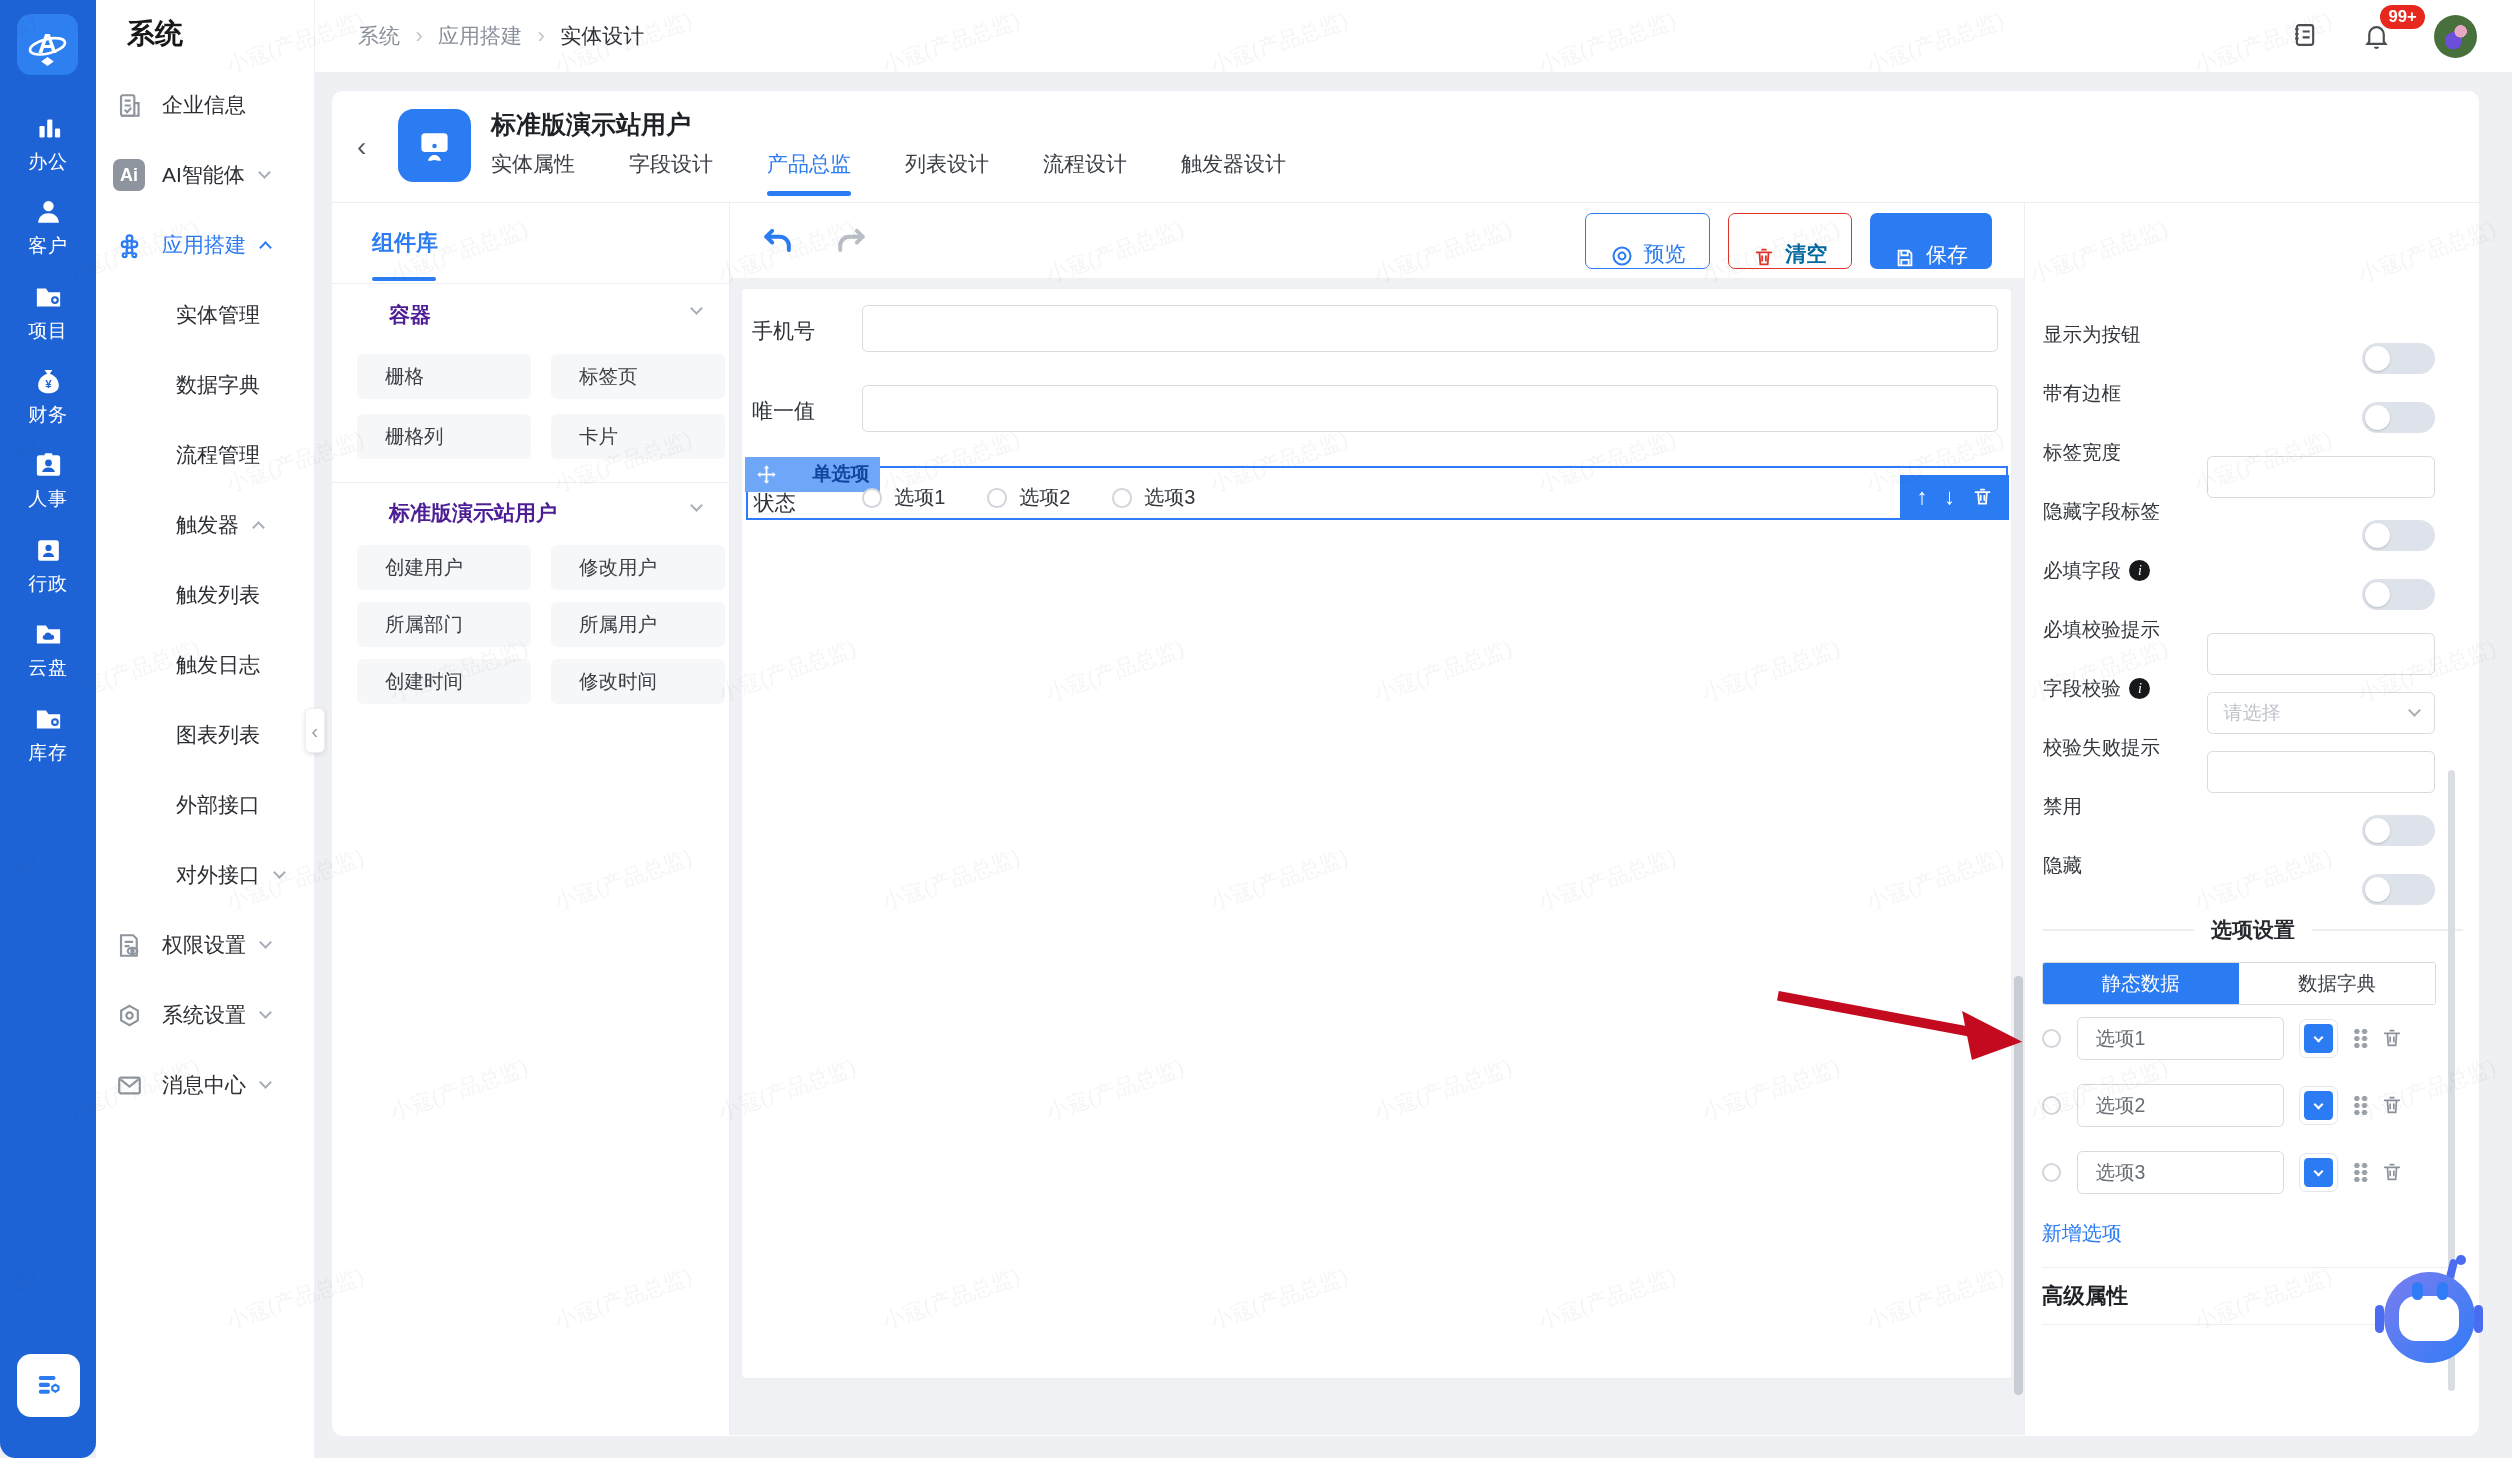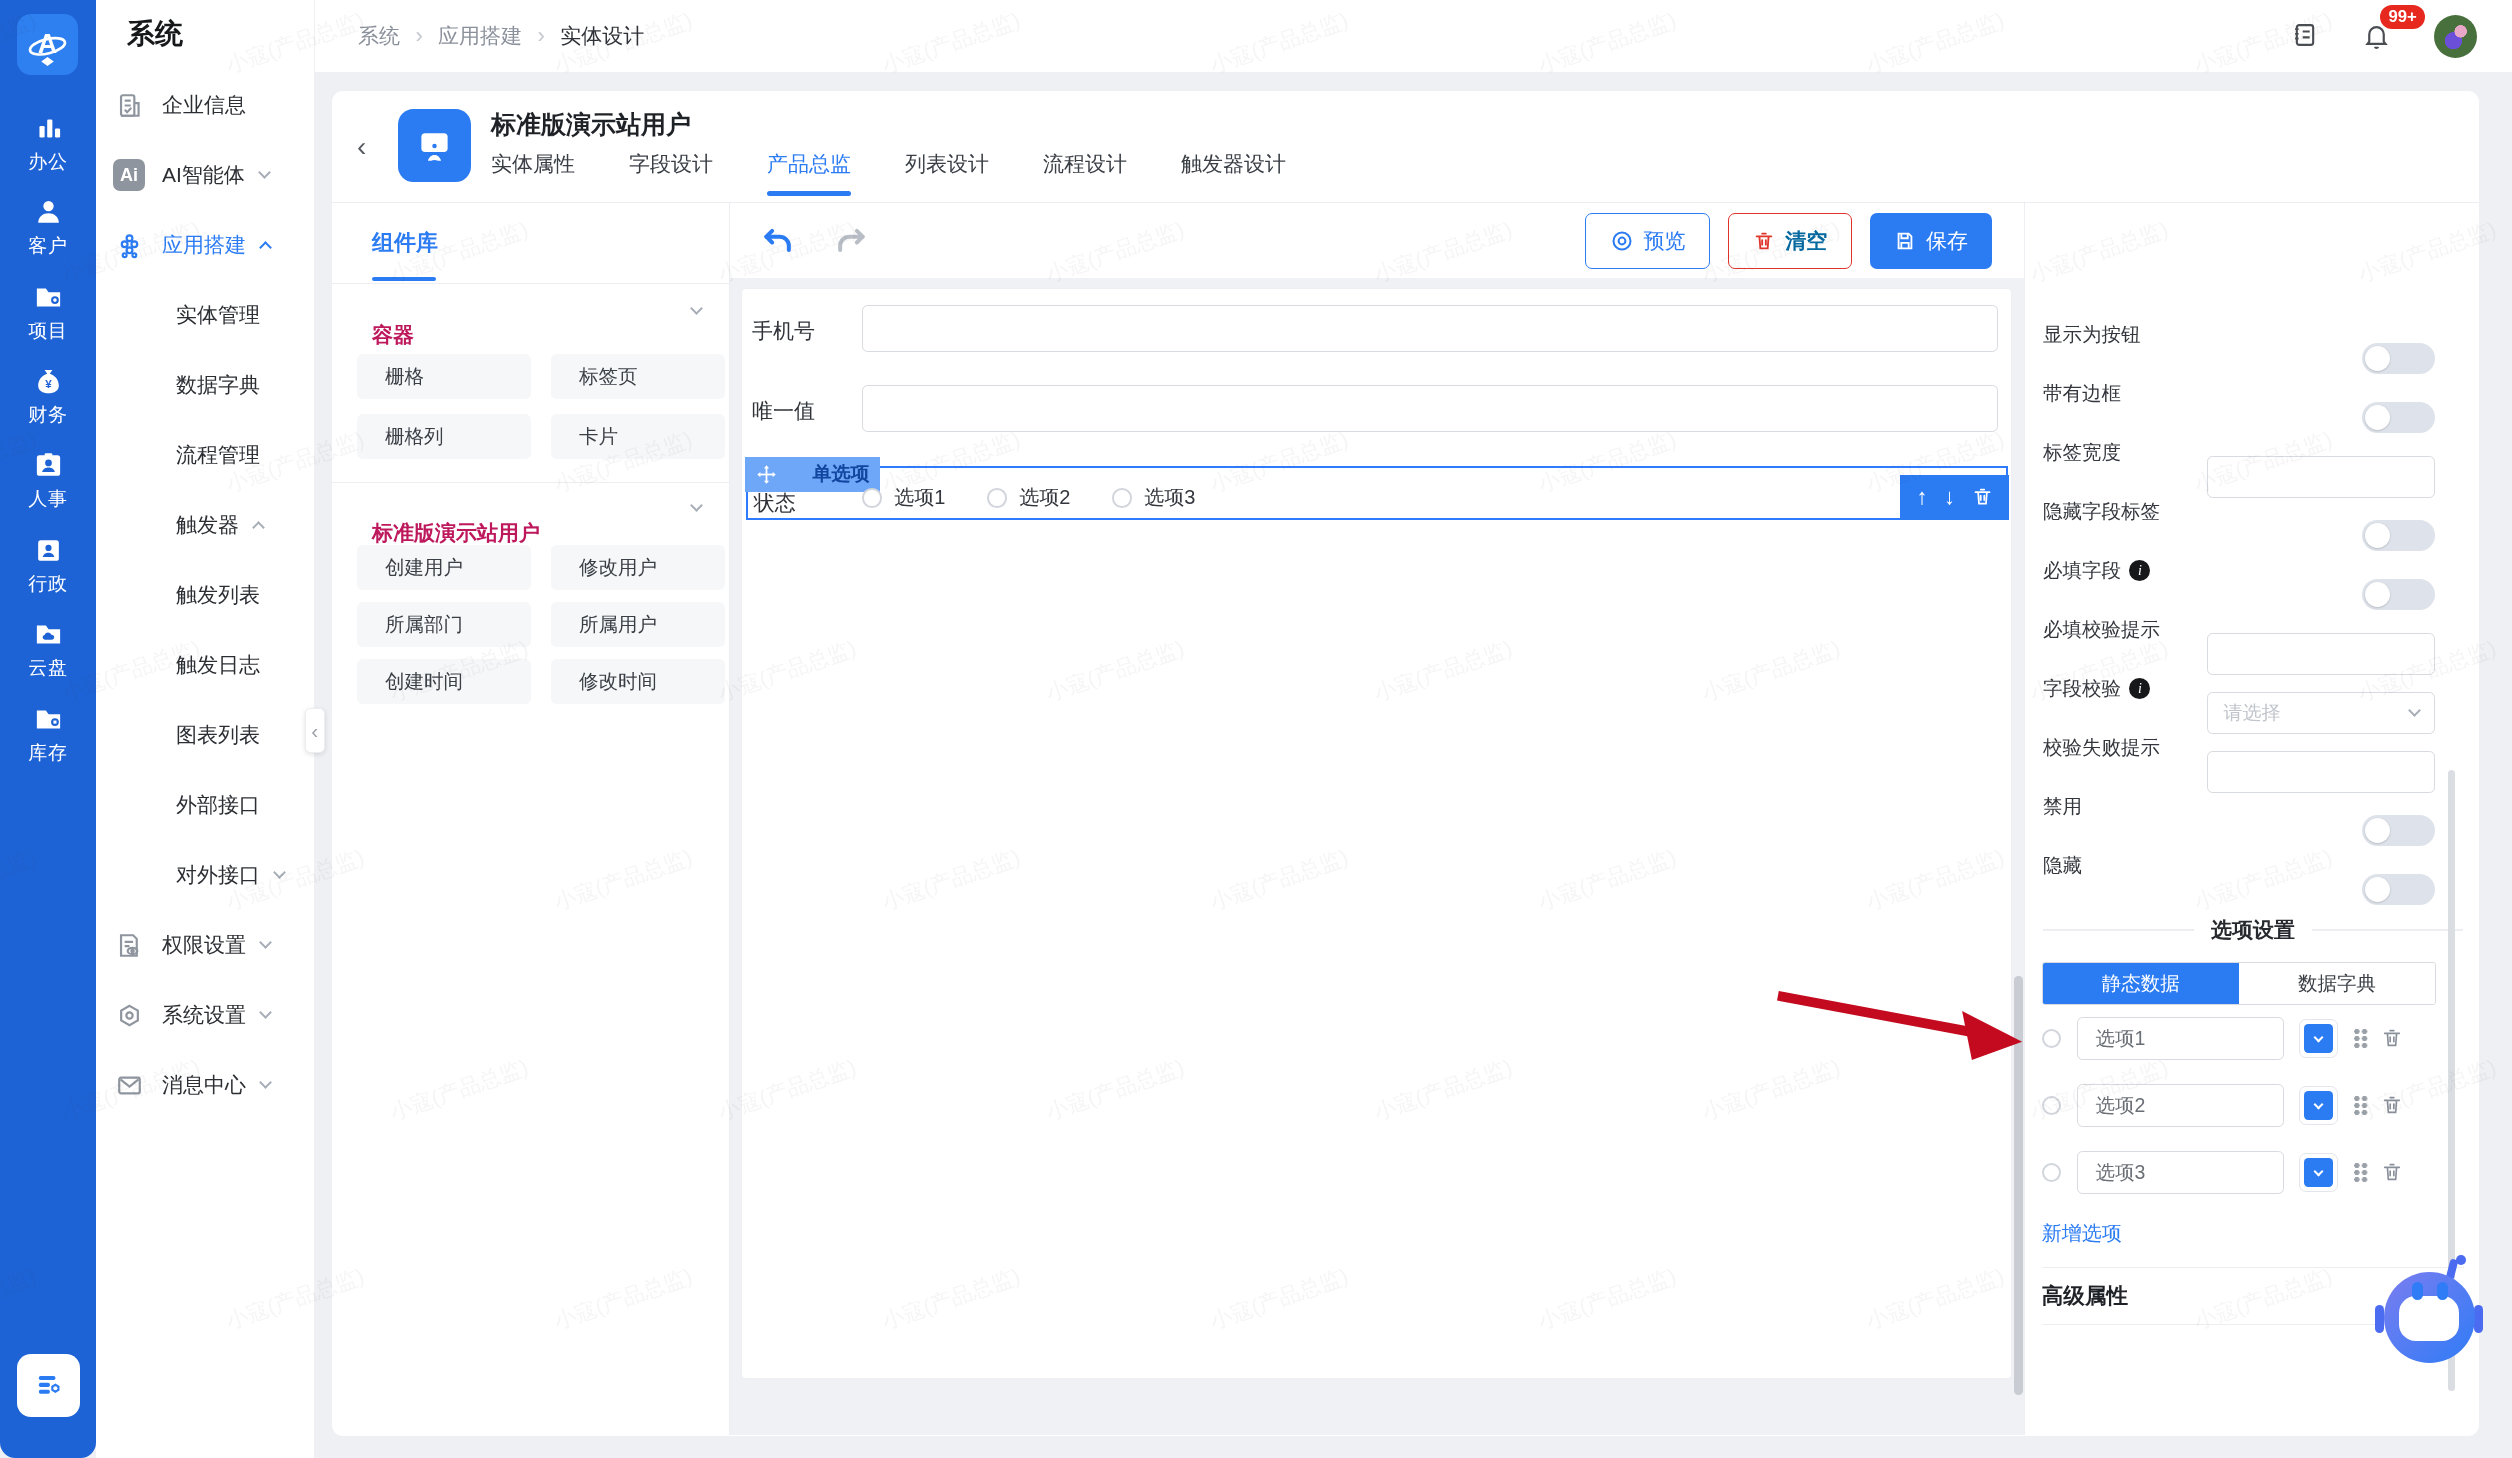--- a/index.html
+++ b/index.html
@@ -62,32 +62,32 @@
   .ent-tab { font-size:21px; color:#3a3f46; padding-bottom:18px; position:relative; cursor:pointer; }
   .ent-tab.active { color:#2b7bf3; }
   .ent-tab.active::after { content:""; position:absolute; left:0; right:0; bottom:0; height:4.9px;
         background:#2b7bf3; border-radius:2.8px; }
 
   
   .libpanel { position:absolute; left:0; top:112px; width:398px; height:1232px; border-right:1.4px solid #eceef1; }
   .lib-title { position:absolute; left:40px; top:25px; font-size:22px; font-weight:bold; color:#2b7bf3; }
   .lib-underline { position:absolute; left:40px; top:74px; width:64px; height:4.2px; background:#2b7bf3; border-radius:2.1px;}
   .lib-divider { position:absolute; left:0; top:80px; width:398px; height:1.4px; background:#eceef1; }
-  .sec-head { position:absolute; left:40px; font-size:21px; font-weight:bold; color:#be185d;margin-top:20px; }
+  .sec-head { position:absolute; left:57px; font-size:21px; font-weight:bold; color:#4c1d95; }
   .sec-cv { position:absolute; right:28px; }
   .chip { position:absolute; width:174px; height:45px; background:#f6f7f9; border-radius:5.6px;
         font-size:19.5px; color:#3a3f45; display:flex; align-items:center; padding-left:28px; cursor:grab; }
   .sec-divider { position:absolute; left:0; width:398px; height:1.4px; background:#eceef1; }
 
   
   .centercol { position:absolute; left:398px; top:112px; width:1294px; height:1232px; }
   .ctoolbar { position:absolute; left:0; top:0; width:1294px; height:75px; background:#fff;
         display:flex; align-items:center; justify-content:flex-end; gap:18px; padding-right:32px; }
   .undo-redo { position:absolute; left:28px; top:0; height:75px; display:flex; align-items:center; gap:33px; }
-  .btn { height:56px; border-radius:7px; display:flex; align-items:center; justify-content:center;
+  .btn { height:56px; border-radius:7px; display:flex; align-items:flex-end; justify-content:center;
         gap:9.8px; font-size:21px; padding:0 24px; cursor:pointer; background:#fff; }
   .btn.preview { border:1.4px solid #2b7bf3; color:#2b7bf3; }
   .btn.clear { border:1.4px solid #e0342b; color:#0369a1;font-weight:bold; }
   .btn.save { background:#2b7bf3; color:#fff; }
   .canvas { position:absolute; left:0; top:75px; width:1294px; height:1157px; background:#eff1f5; }
   .formcard { position:absolute; left:11px; top:9.8px; width:1271px; height:1091px; background:#fff;
         border:1.4px solid #edeff2; border-radius:4.2px; }
   .vscroll { position:absolute; right:1.4px; top:7px; width:8.4px; height:1144px; }
   .vscroll .thumb { position:absolute; left:0; width:8.4px; border-radius:4.2px; background:#c9ccd2; }
   .f-label { position:absolute; left:0; width:73px; text-align:right; font-size:21px; color:#2f3339; }

